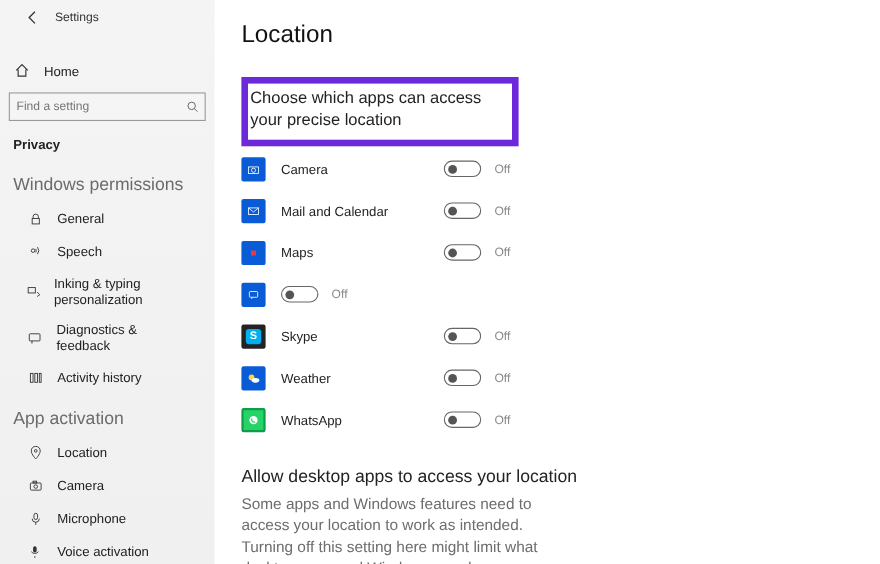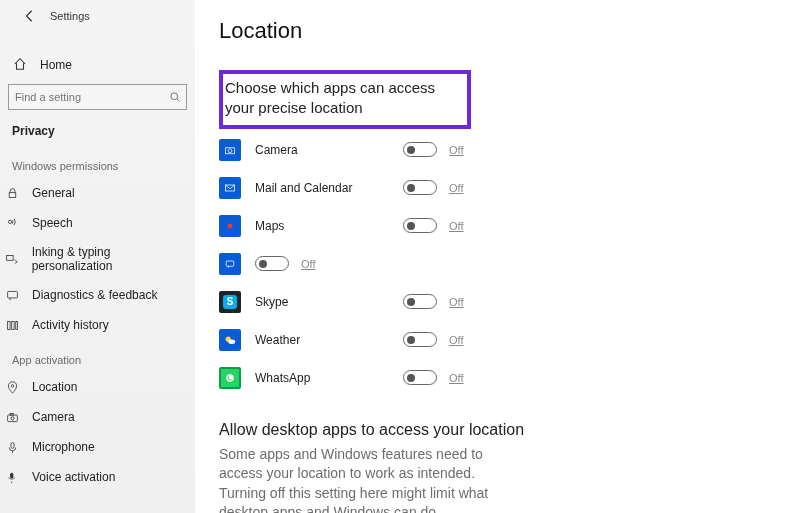--- a/index.html
+++ b/index.html
@@ -11,36 +11,36 @@
   .sb-header { display: flex; align-items: center; padding: 2px 10px 6px 22px; }
   .sb-header .back { width: 16px; height: 16px; display: flex; align-items: center; justify-content: center; margin-right: 12px; }
   .sb-title { font-size: 11px; color: #333; }
   .home-item { display: flex; align-items: flex-end; padding: 6px 12px; margin-top: 20px; }
   .home-item .icon-slot { width: 16px; height: 16px; margin-right: 12px; display:flex; align-items:center; justify-content:center; }
   .search-wrap { margin: 6px 8px; }
   .search { width: 100%; height: 26px; border: 1px solid #999; background: #f5f5f5; padding: 0 22px 0 6px; font-size: 11px; color: #555; position: relative; }
   .search-box { position: relative; }
   .search-ico { position: absolute; right: 6px; top: 50%; transform: translateY(-50%); pointer-events:none; }
   .sb-category { padding: 8px 12px 8px 12px; font-size: 12px; font-weight: 600; color: #222; }
-  .sb-group-label { padding: 14px 12px 6px 12px; font-size: 11px; color: #6b6b6b; }
-  .sb-item { display: flex; align-items: center; padding: 7px 4px; font-size: 12px; color: #222; }
+  .sb-group-label { padding: 14px 12px 6px 12px; font-size: 16px; color: #6b6b6b; }
+  .sb-item { display: flex; align-items: center; padding: 7px 24px; font-size: 12px; color: #222; }
   .sb-item .icon-slot { width: 16px; height: 16px; margin-right: 12px; display:flex; align-items:center; justify-content:center; }
 
   
   .content { flex: 1; padding: 18px 24px 0 24px; overflow-y: auto; }
   .page-title { font-size: 22px; font-weight: 400; color: #111; margin-bottom: 26px; }
   .section-head { font-size: 15px; color: #222; line-height: 1.35; padding: 4px 6px 6px 2px; }
-  .section-head.highlight { border: 4px solid #6d28d9; width: 252px; }
+  .section-head.highlight { border: 6px solid #6d28d9; width: 252px; }
   .app-row { display: flex; align-items: center; height: 34px; margin-top: 4px; }
   .app-ico { width: 22px; height: 22px; margin-right: 14px; display:flex; align-items:center; justify-content:center; font-size:11px; color:#fff; border-radius:2px;}
   .app-name { flex: 0 0 148px; font-size: 12px; color: #222; }
   .toggle-wrap { display:flex; align-items:center; }
   .toggle { width: 34px; height: 15px; border: 1px solid #666; border-radius: 8px; position: relative; background:#fff; }
   .toggle::after { content:""; position:absolute; width:8px; height:8px; border-radius:50%; background:#555; top:2.5px; left:3px; }
-  .toggle-label { font-size: 11px; color: #8a8a8a; margin-left: 12px; text-decoration: underline; }
+  .toggle-label { font-size: 11px; color: #8a8a8a; margin-left: 12px; }
   .section2-title { font-size: 16px; color: #222; margin-top: 26px; }
   .section2-desc { font-size: 14px; color: #6d6d6d; margin-top: 6px; line-height: 1.4; max-width: 280px; }
   .sec2-toggle-row { display:flex; align-items:center; margin-top: 12px; }
 
   svg { display:block; }
 </style>
 </head>
 <body>
 
 <div class="app">

